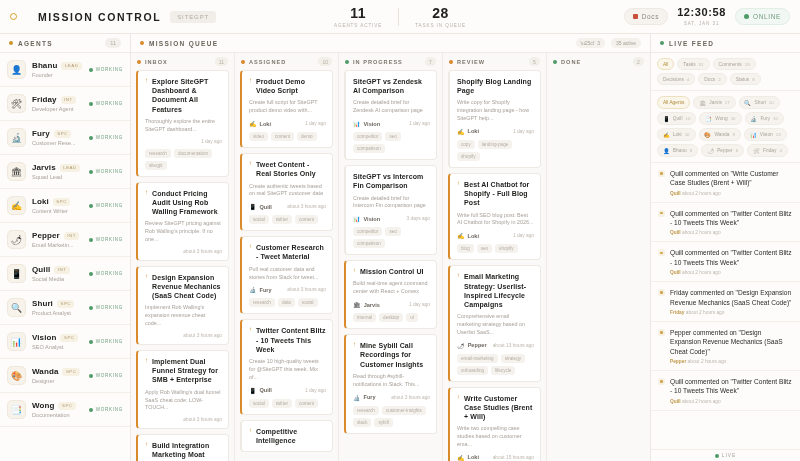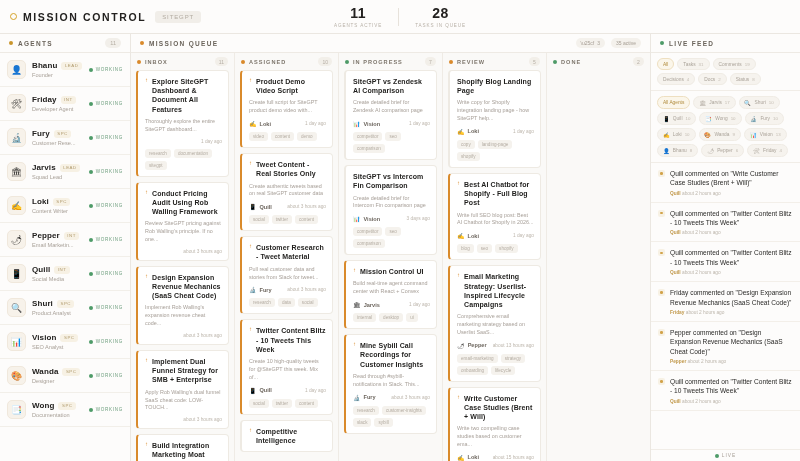--- a/index.html
+++ b/index.html
@@ -14,21 +14,21 @@
 
   
   .topbar {
     height: 34px; flex: 0 0 34px;
     display: flex; align-items: center;
     padding: 0 10px;
     background: #fdfcfb;
     border-bottom: 1px solid #ebe7e1;
     position: relative;
   }
-  .brand { display:flex; align-items:center; gap:6px;justify-content:space-between; }
+  .brand { display:flex; align-items:center; gap:21px;justify-content:space-between; }
   .brand-dot {
     width: 7px; height: 7px; border-radius: 50%;
     border: 1.4px solid #d5a32a; background: transparent;
   }
   .brand-title {
     font-size: 10.5px; font-weight: 700; letter-spacing: 1.6px; color:#23211f;
   }
   .brand-chip {
     margin-left: 9px;
     font-size: 6px; letter-spacing: .9px; color:#b3aca2;
@@ -171,20 +171,34 @@
         <div class="stat-num">11</div>
         <div class="stat-lbl">AGENTS ACTIVE</div>
       </div>
       <div class="stat-div"></div>
       <div class="stat">
         <div class="stat-num">28</div>
         <div class="stat-lbl">TASKS IN QUEUE</div>
       </div>
     </div>
 
+    <div class="topbar-right">
+      <div class="pill">
+        <span class="sq"></span>
+        <span>Docs</span>
+      </div>
+      <div class="clock">
+        <div class="clock-time">12:30:58</div>
+        <div class="clock-date">SAT, JAN 31</div>
+      </div>
+      <div class="pill online">
+        <span class="sq"></span>
+        <span>ONLINE</span>
+      </div>
+    </div>
   </div>
 
   <div class="body">
 
     <div class="sidebar">
       <div class="panel-head">
         <span class="ph-dot"></span>
         <span class="ph-title">AGENTS</span>
         <span class="ph-count">11</span>
       </div>

